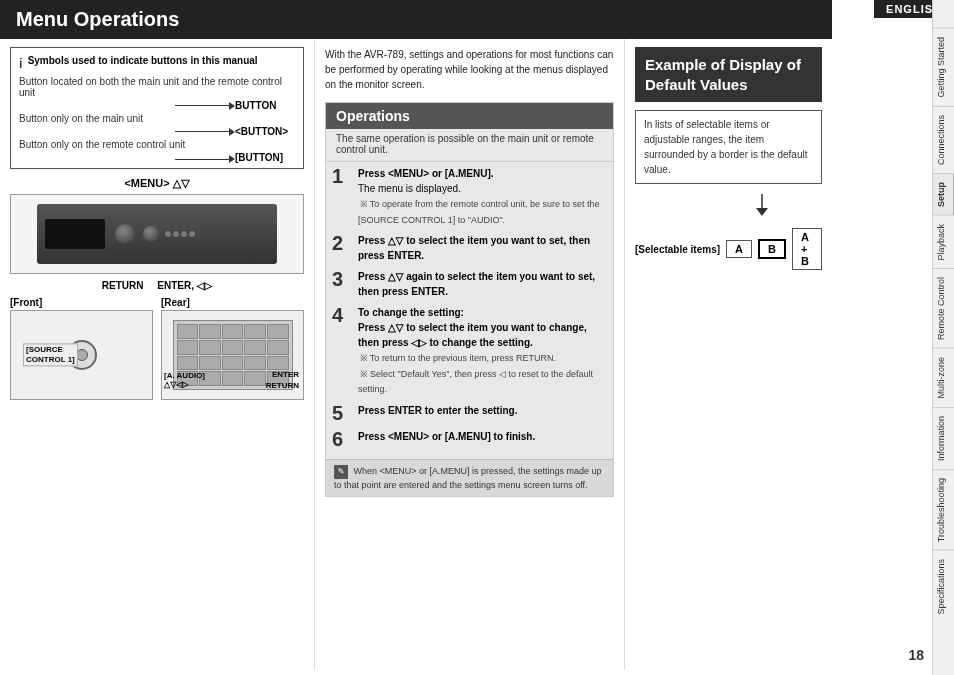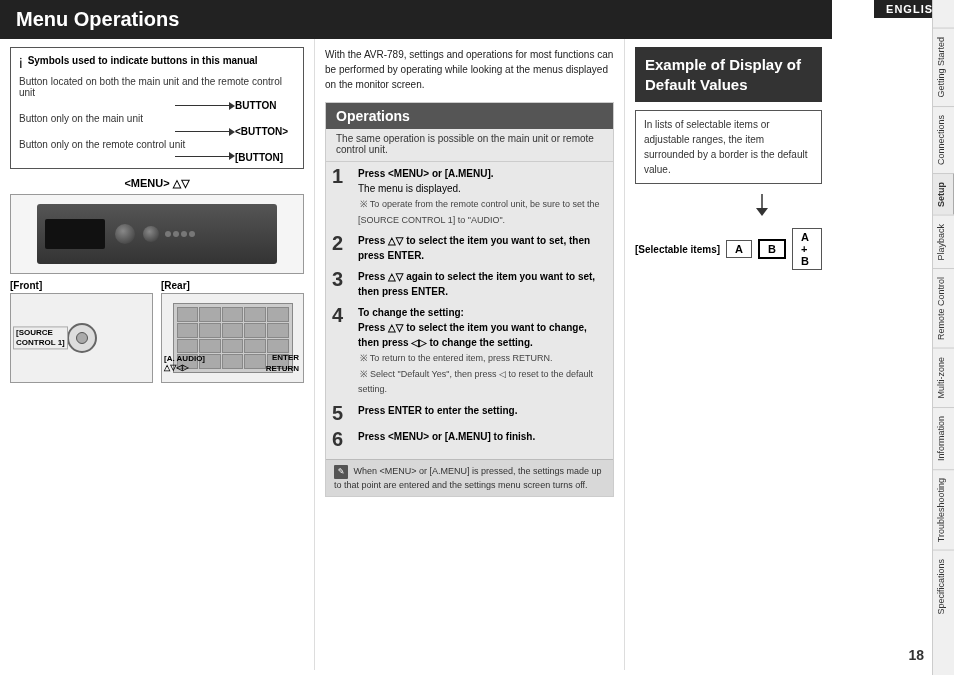--- a/index.html
+++ b/index.html
@@ -214,21 +214,21 @@
       border: 1px solid #999;
       background: #f0f0f0;
       height: 90px;
       position: relative;
       display: flex;
       align-items: center;
       justify-content: center;
     }
     .source-control-label {
       position: absolute;
-      left: 2px;
+      left: 12px;
       top: 50%;
       transform: translateY(-50%);
       font-size: 8px;
       font-weight: bold;
       background: #eee;
       padding: 1px 2px;
       border: 1px solid #aaa;
       line-height: 1.2;
     }
     .a-menu-label {
@@ -462,21 +462,21 @@
           <div style="flex:1"></div>
           <div class="symbol-arrow">
             <div class="arrow-line"></div>
               <div class="arrow-head"></div>
           </div>
           <span class="symbol-value">&lt;BUTTON&gt;</span>
         </div>
         <div class="symbol-row">
           <span class="symbol-label">Button only on the remote control unit</span>
         </div>
-        <div style="display:flex;align-items:flex-start;">
+        <div style="display:flex;align-items:flex-end;">
           <div style="flex:1"></div>
           <div class="symbol-arrow">
             <div class="arrow-line"></div>
               <div class="arrow-head"></div>
           </div>
           <span class="symbol-value">[BUTTON]</span>
         </div>
       </div>
 
       <div class="menu-label">&lt;MENU&gt; △▽</div>
@@ -490,20 +490,23 @@
           </div>
           <div class="device-buttons-row">
             <div class="device-btn"></div>
             <div class="device-btn"></div>
             <div class="device-btn"></div>
             <div class="device-btn"></div>
           </div>
         </div>
       </div>
 
+      <div class="return-enter-label">
+        <span>RETURN</span>&nbsp;&nbsp;&nbsp;&nbsp;&nbsp;<span>ENTER, ◁▷</span>
+      </div>
 
       <div class="front-rear-wrapper">
 
         <div class="front-section">
           <div class="section-label">[Front]</div>
           <div class="device-small">
             <div class="source-control-label" style="white-space:pre-line;">[SOURCE
 CONTROL 1]</div>
             <div class="device-circle">
               <div style="width:12px;height:12px;border:1px solid #555;border-radius:50;background:#aaa;border-radius:50%;"></div>
@@ -576,21 +579,21 @@
             <div class="step-content">
               <strong>Press △▽ again to select the item you want to set, then press ENTER.</strong>
             </div>
           </div>
 
           <div class="step">
             <div class="step-number">4</div>
             <div class="step-content">
               <strong>To change the setting:</strong><br>
               <strong>Press △▽ to select the item you want to change, then press ◁▷ to change the setting.</strong><br>
-              <span class="step-note">※ To return to the entered item, press RETURN.</span><br>
+              <span class="step-note">※ To return to the previous item, press RETURN.</span><br>
               <span class="step-note">※ Select "Default Yes", then press ◁ to reset to the default setting.</span>
             </div>
           </div>
 
           <div class="step">
             <div class="step-number">5</div>
             <div class="step-content">
               <strong>Press ENTER to enter the setting.</strong>
             </div>
           </div>

